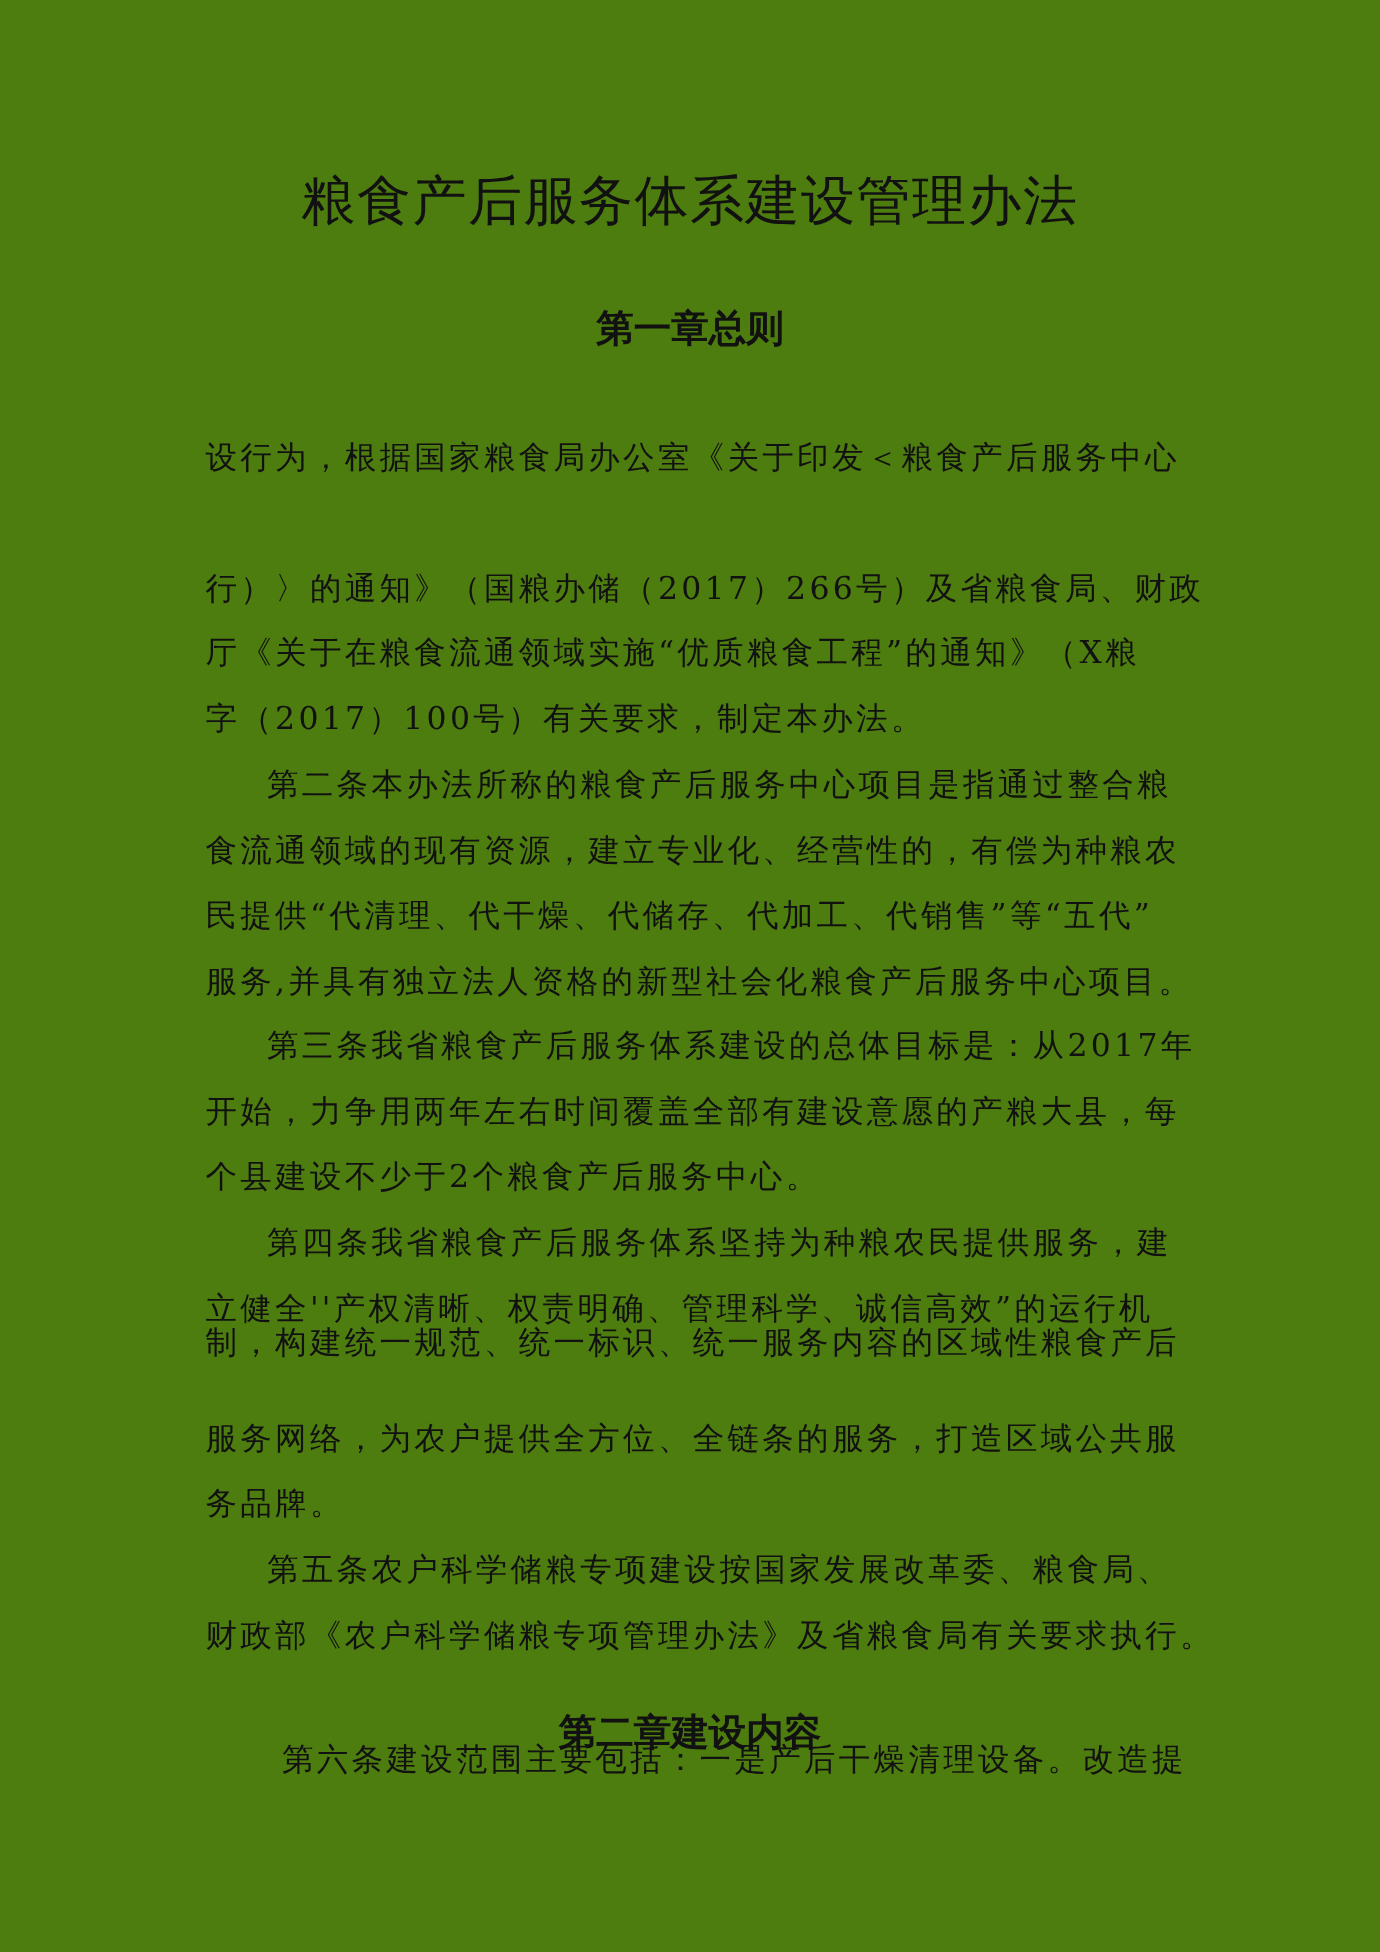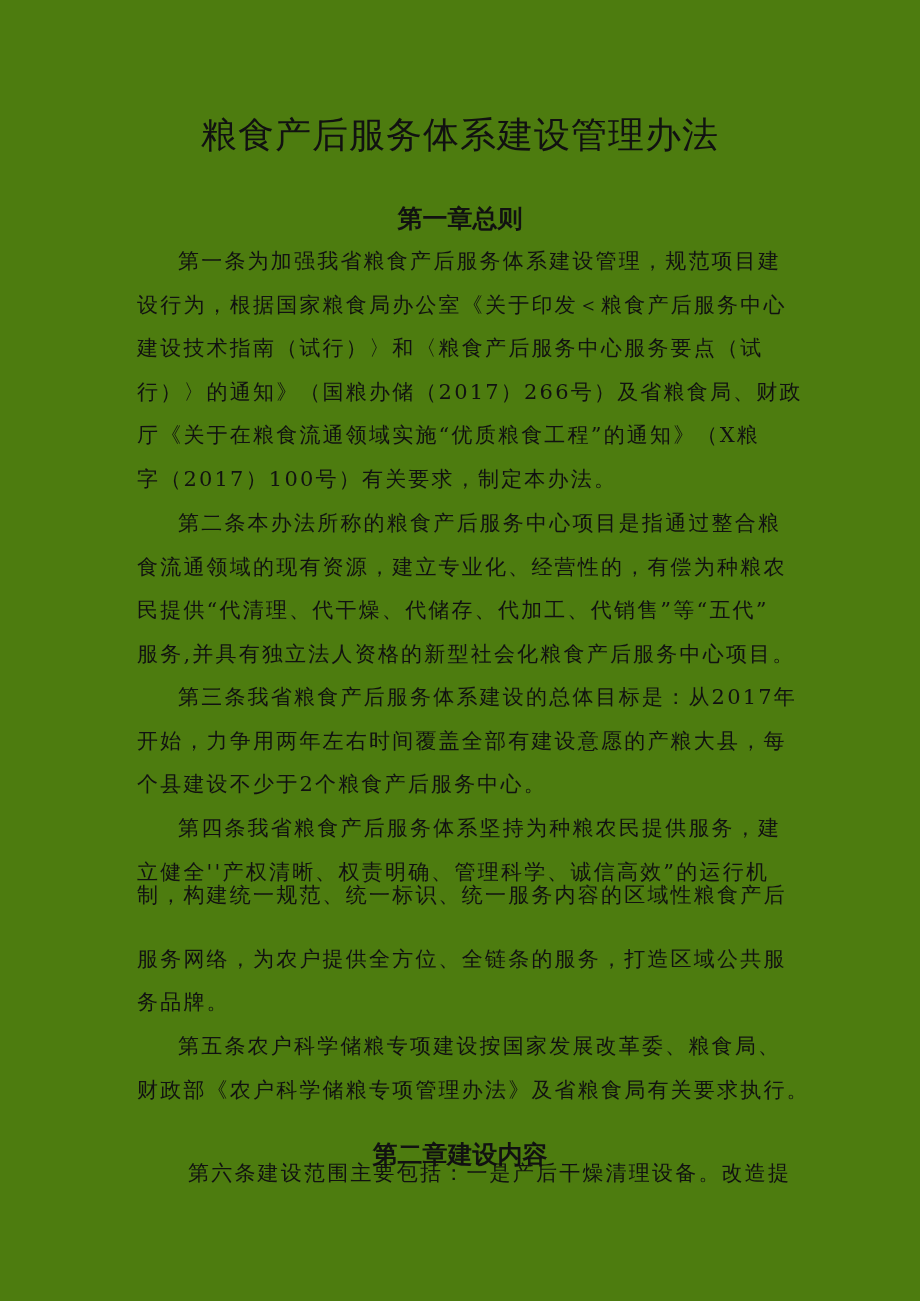--- a/index.html
+++ b/index.html
@@ -59,23 +59,21 @@
   </style>
 </head>
 <body>
 
 <div class="page">
 
   <h1 class="doc-title">粮食产后服务体系建设管理办法</h1>
 
   <h2 class="chapter" style="top:204px;">第一章总则</h2>
 
-  <p class="line indent" style="top:246px;">第一条为加强我省粮食产后服务体系建设管理，规范项目建</p>
   <p class="line" style="top:290px;">设行为，根据国家粮食局办公室《关于印发＜粮食产后服务中心</p>
-  <p class="line" style="top:333px;">建设技术指南（试行）〉和〈粮食产后服务中心服务要点（试</p>
   <p class="line" style="top:377px;">行）〉的通知》（国粮办储（2017）266号）及省粮食局、财政</p>
   <p class="line" style="top:420px;">厅《关于在粮食流通领域实施“优质粮食工程”的通知》（X粮</p>
   <p class="line" style="top:464px;">字（2017）100号）有关要求，制定本办法。</p>
 
   <p class="line indent" style="top:508px;">第二条本办法所称的粮食产后服务中心项目是指通过整合粮</p>
   <p class="line" style="top:552px;">食流通领域的现有资源，建立专业化、经营性的，有偿为种粮农</p>
   <p class="line" style="top:595px;">民提供“代清理、代干燥、代储存、代加工、代销售”等“五代”</p>
   <p class="line" style="top:639px;">服务,并具有独立法人资格的新型社会化粮食产后服务中心项目。</p>
 
   <p class="line indent" style="top:682px;">第三条我省粮食产后服务体系建设的总体目标是：从2017年</p>

